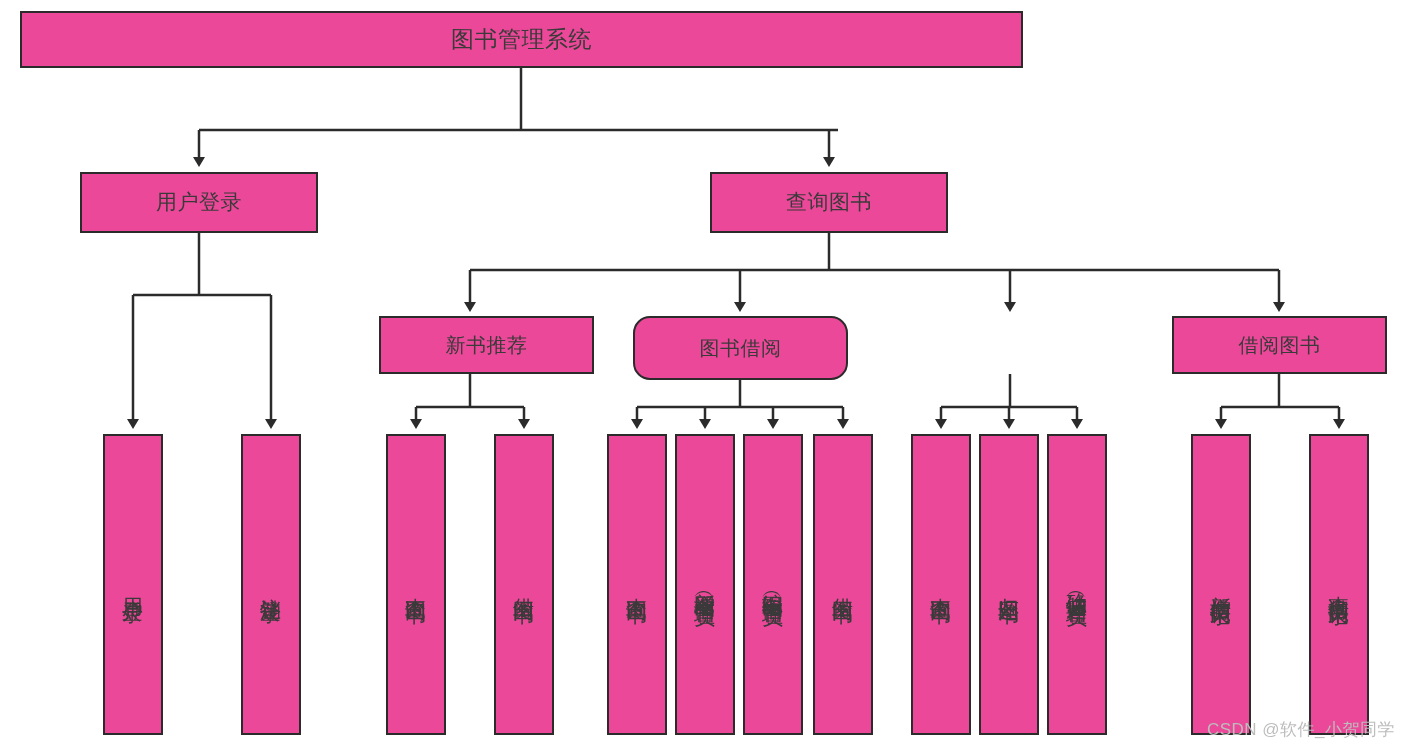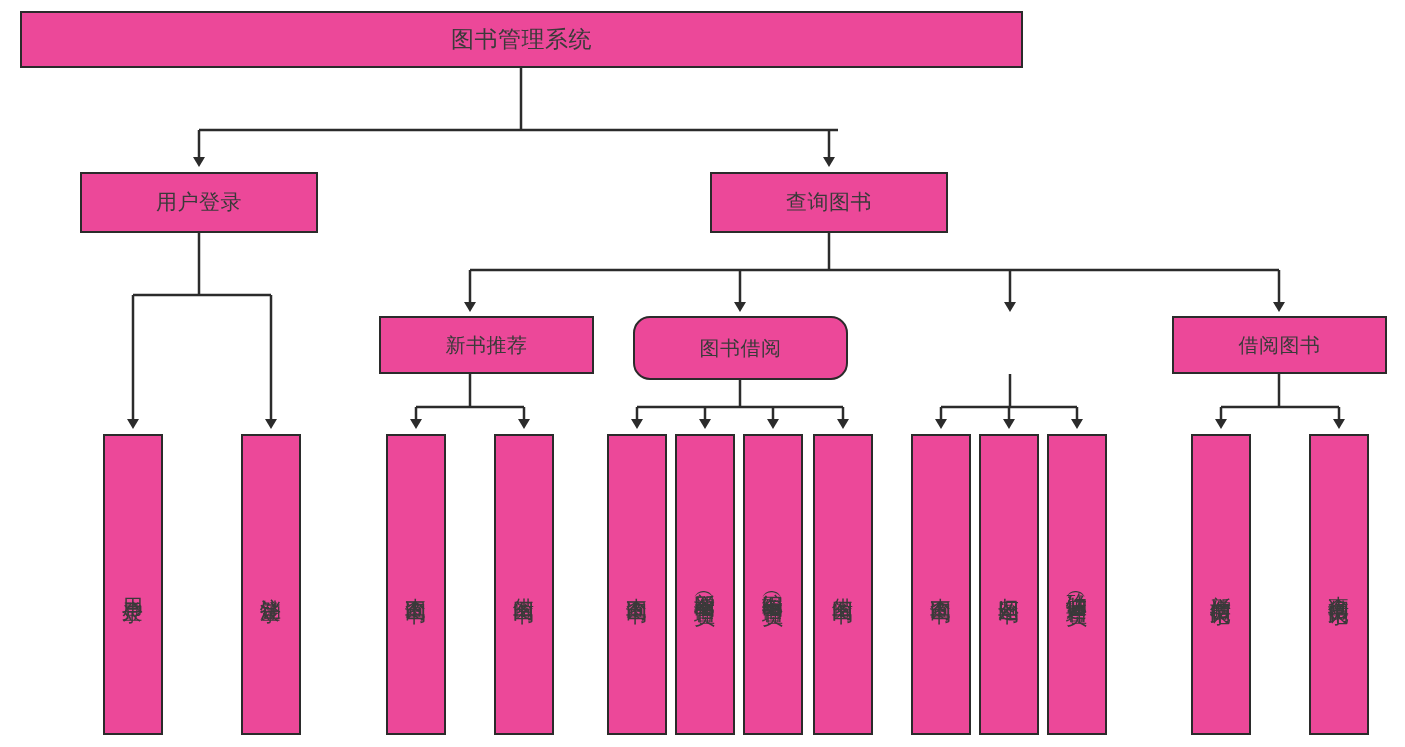--- a/index.html
+++ b/index.html
@@ -183,14 +183,15 @@
     <span class="node-label">确认归还（管理员）</span>
   </div>
 
   <div class="node leaf" style="left:1191px; top:434px; width:60px; height:301px;">
     <span class="node-label">新增借阅记录</span>
   </div>
   <div class="node leaf" style="left:1309px; top:434px; width:60px; height:301px;">
     <span class="node-label">查询借阅记录</span>
   </div>
 
+  <div id="watermark">CSDN @软件_小贺同学</div>
 
 </div>
 
 </body></html>

